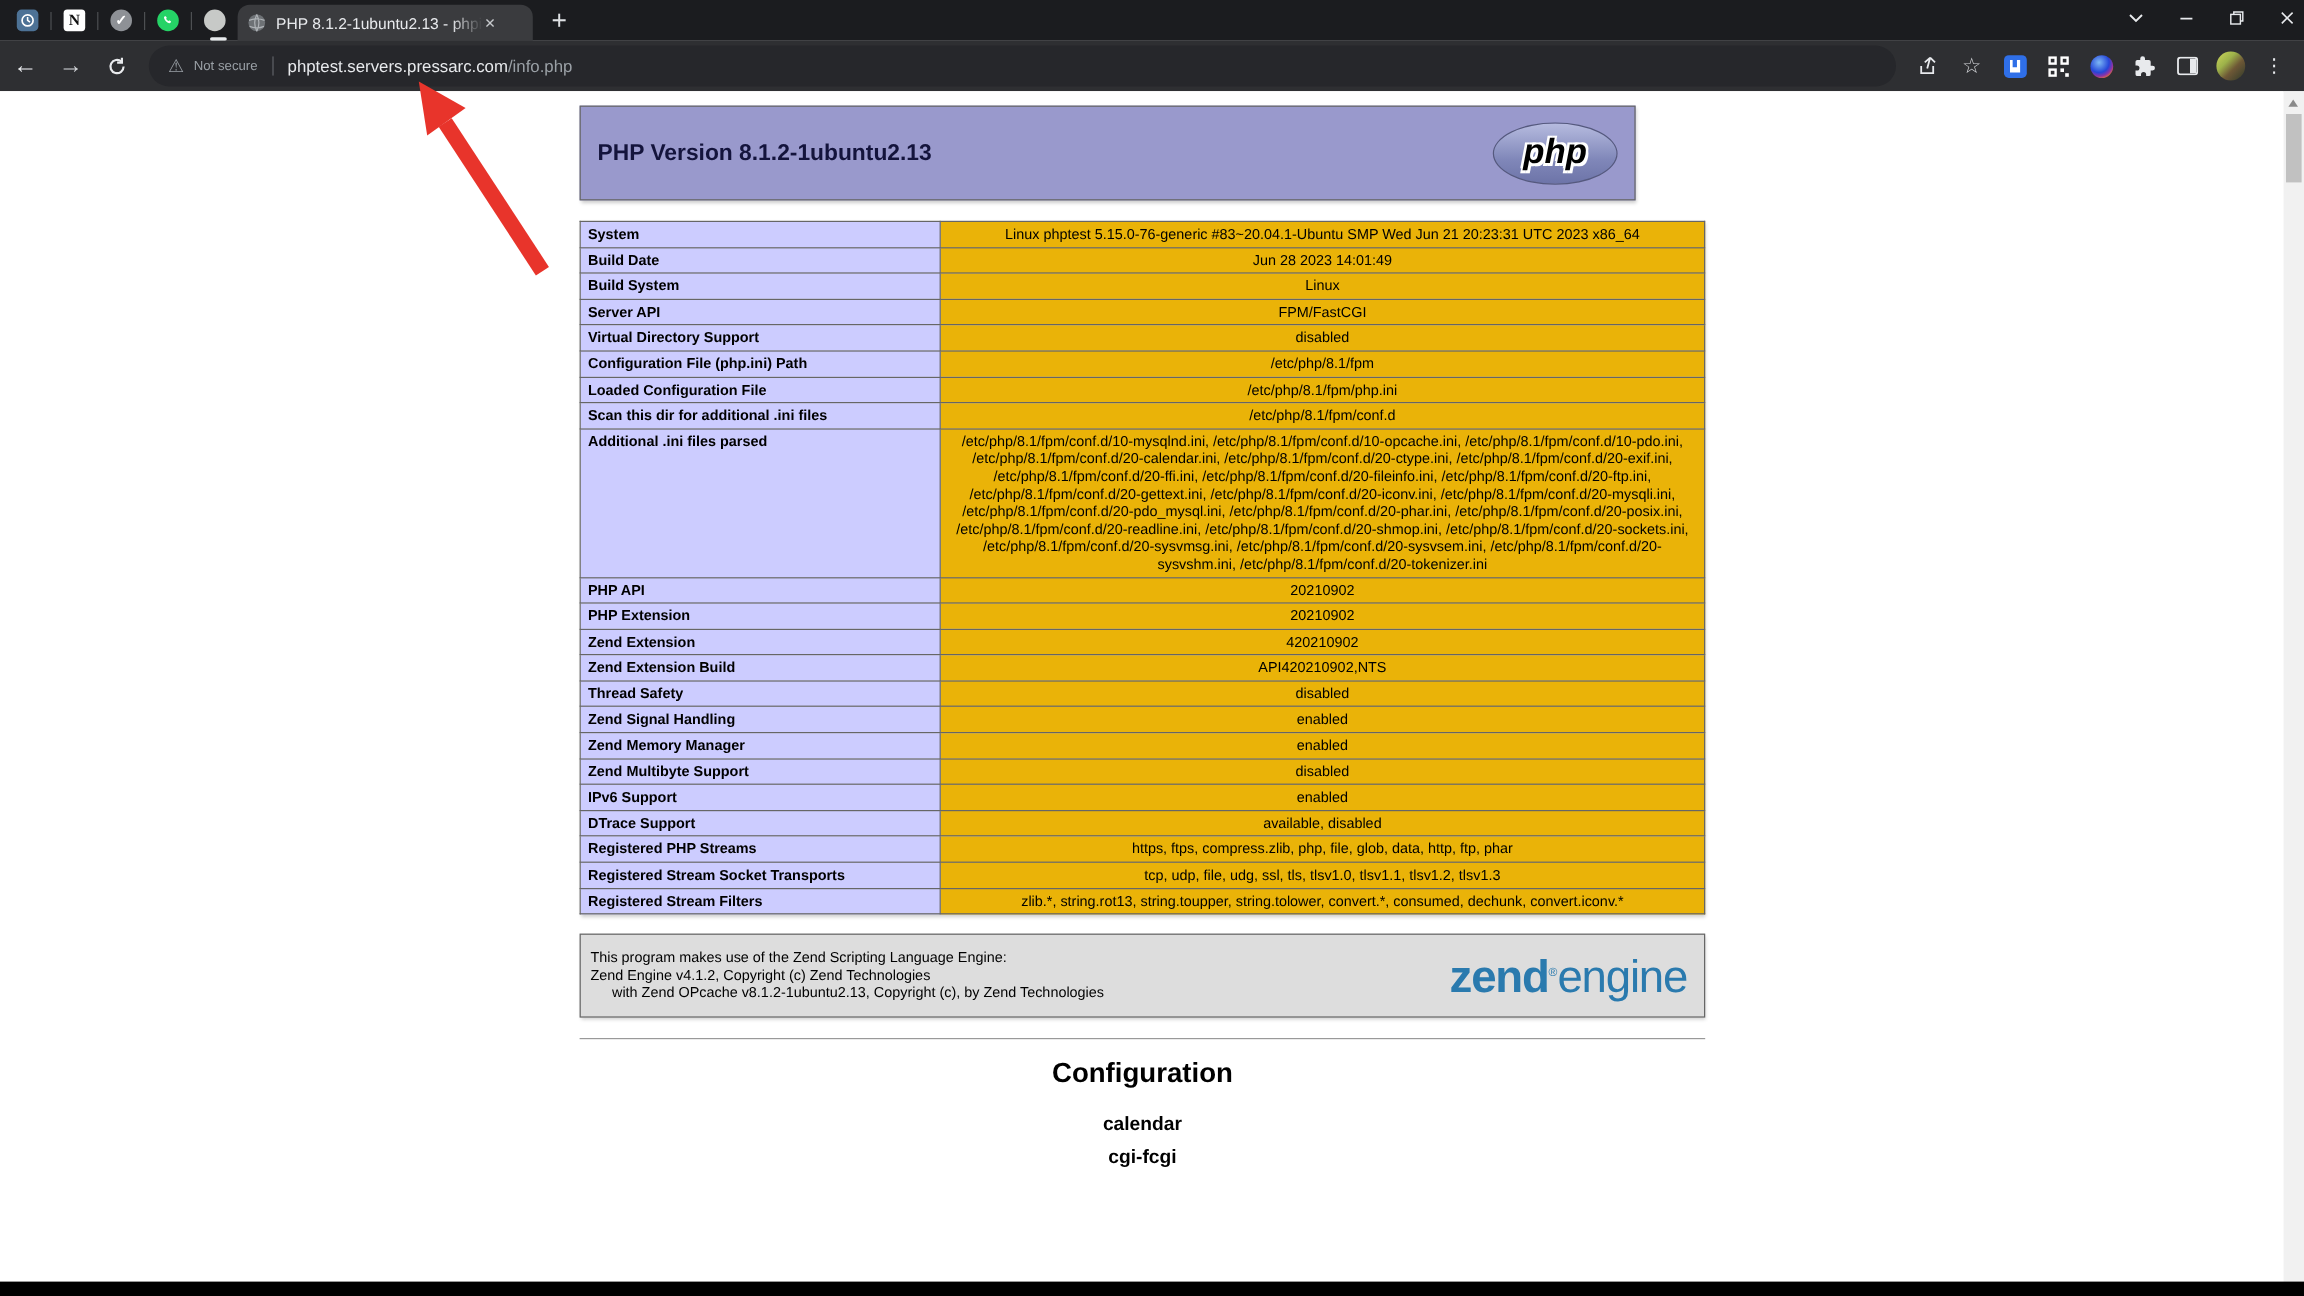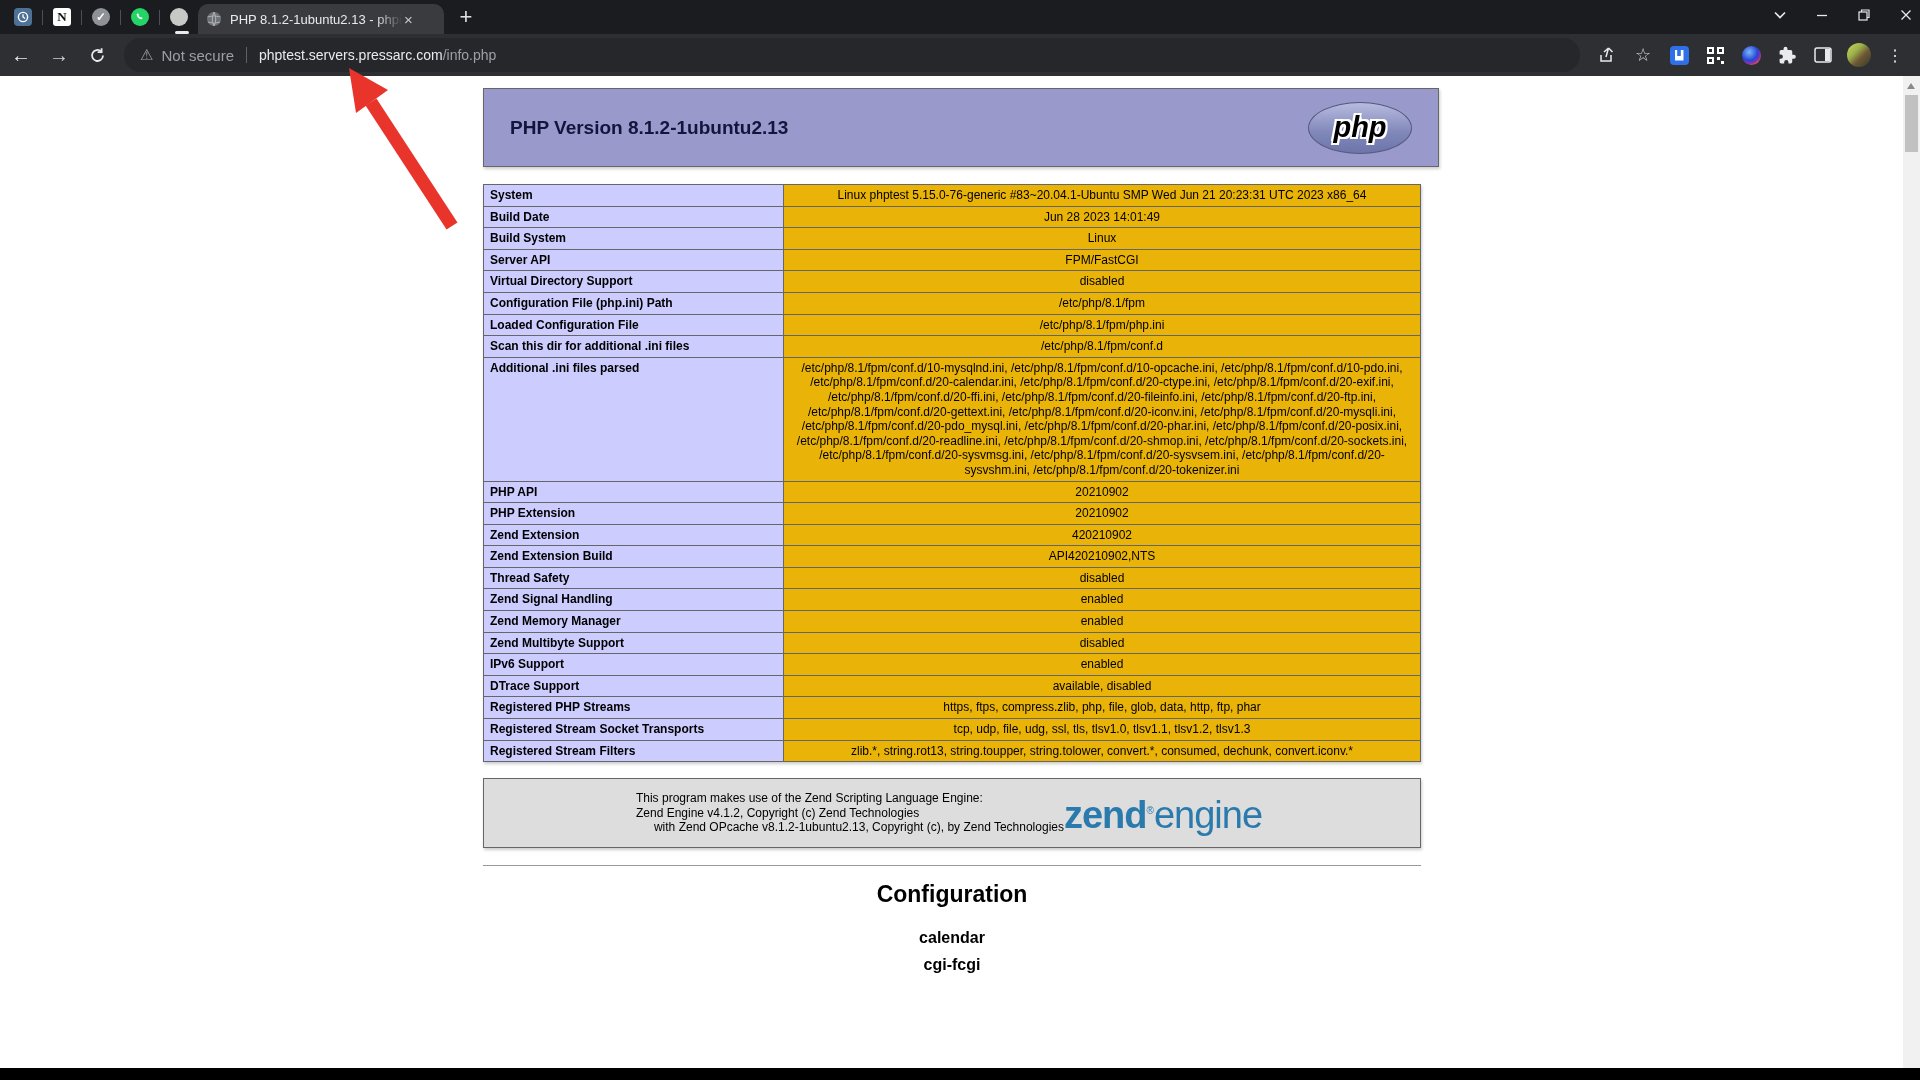--- a/index.html
+++ b/index.html
@@ -33,21 +33,21 @@
 
   
   .toolbar { position:absolute; left:0; top:34px; width:1920px; height:42px; background:#2e2f32;
              display:flex; align-items:center; }
   .navbtn { width:34px; height:34px; margin-left:4px; display:flex; align-items:center; justify-content:center;
             color:#e8eaed; font-size:20px; }
   .navbtn.fwd { color:#cfd2d6; }
   .omnibox { flex:1 1 auto; height:34px; margin:0 12px 0 10px; background:#26272b; border-radius:17px;
              display:flex; align-items:center; padding:0 16px; min-width:0; }
   .sec-icon { color:#9aa0a6; font-size:15px; margin-right:8px; }
-  .sec-label { color:#9aa0a6; font-size:15px; }
+  .sec-label { color:#9aa0a6; font-size:11px; }
   .omni-sep { width:1px; height:16px; background:#5f6368; margin:0 12px; }
   .url-host { color:#e8eaed; font-size:14px; }
   .url-path { color:#9aa0a6; font-size:14px; }
   .tb-right { display:flex; align-items:center; gap:6px; padding-right:10px; }
   .tbbtn { width:30px; height:30px; display:flex; align-items:center; justify-content:center; color:#e8eaed; }
   .star { font-size:18px; color:#d5d7da; }
   .ext-ic { width:19px; height:19px; border-radius:4px; }
   .ext-blue { background:#2f6fe8; position:relative; }
   .ext-blue::after { content:""; position:absolute; left:5px; top:4px; width:9px; height:11px; background:#fff;
                      clip-path:polygon(0 0,30% 0,30% 60%,70% 60%,70% 0,100% 0,100% 100%,0 100%); }
@@ -56,30 +56,30 @@
             background:linear-gradient(135deg,#cfd75b 0%,#9db24a 35%,#6e5836 60%,#2e3a2a 100%); }
   .kebab { color:#e8eaed; font-size:16px; letter-spacing:0; }
 
   
   .viewport { position:absolute; left:0; top:76px; width:1903px; height:1004px; background:#fff; overflow:hidden; }
   .content { position:absolute; left:483px; top:12px; width:938px; color:#000; }
   table.pi { border-collapse:collapse; width:938px; box-shadow:1px 2px 3px #ccc; margin:0 auto 16px auto; }
   table.pi td { border:1px solid #666; font-size:12px; padding:3px 6px; vertical-align:baseline; }
   td.e { background:#ccccff; font-weight:bold; width:300px; }
   td.v { background:#eab308; line-height:14.6px; word-wrap:break-word;text-align:center; }
-  .hdr-box { background:#9999cc; border:1px solid #666; box-shadow:1px 2px 3px #ccc; width:956px; height:79px;
-             display:flex; align-items:center; justify-content:space-between; padding:0 26px; margin-bottom:17px; }
+  .hdr-box { background:#9999cc; border:1px solid #666; box-shadow:1px 2px 3px #ccc; width:880px; height:79px;
+             display:flex; align-items:center; justify-content:space-between; padding:0 14px; margin-bottom:17px; }
   .hdr-box h1 { font-size:19px; margin:0; color:#14143c; }
   .php-logo { width:104px; height:52px; border-radius:50%;
               background:linear-gradient(180deg,#b6bbdf 0%,#8087b9 60%,#6d74a8 100%);
               border:1px solid #55597e; display:flex; align-items:center; justify-content:center;
               font-size:29px; font-weight:bold; font-style:italic; color:#000;
               text-shadow:-2px -2px 0 #fff, 2px -2px 0 #fff, -2px 2px 0 #fff, 2px 2px 0 #fff; }
   .zend-box { border:1px solid #666; background:#dddddd; box-shadow:1px 2px 3px #ccc; width:938px;
-              display:flex; align-items:center; justify-content:center; padding:5px 8px; }
+              display:flex; align-items:center; justify-content:space-between; padding:5px 8px; }
   .zend-lines { font-size:12px; line-height:14.5px; }
   .zend-lines .ind { padding-left:18px; }
   .zend-logo { font-size:38px; line-height:54px; color:#2a7aae; padding-right:6px; white-space:nowrap; }
   .zend-logo .z { font-weight:bold; letter-spacing:-1px; }
   .zend-logo .r { font-size:10px; vertical-align:super; }
   .zend-logo .e { letter-spacing:-1px; }
   hr.rule { border:none; border-top:1px solid #999; margin:17px 0 0 0; width:938px; }
   h1.cfg { text-align:center; font-size:23px; margin:15px 0 0 0; }
   h2.mod { text-align:center; font-size:16px; margin:21px 0 0 0; font-weight:bold; }
   .cal-table { margin-top:18px !important; }

